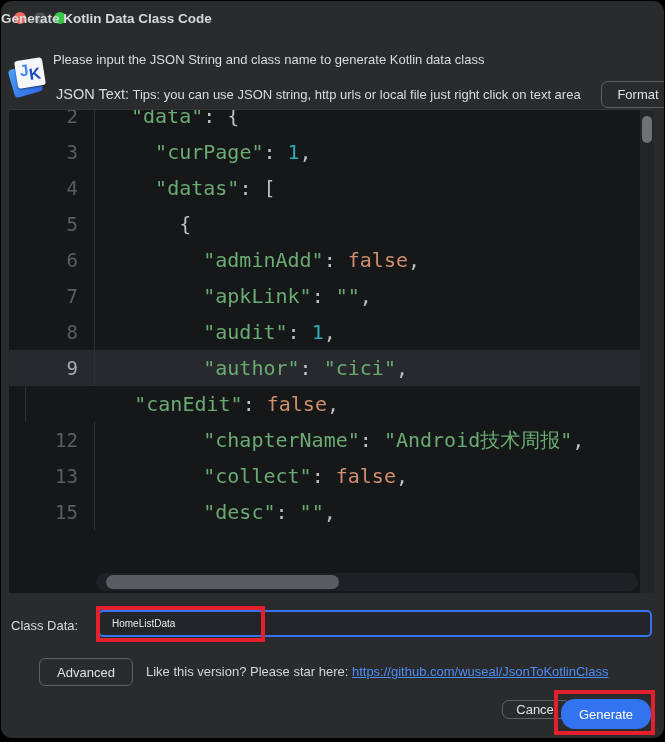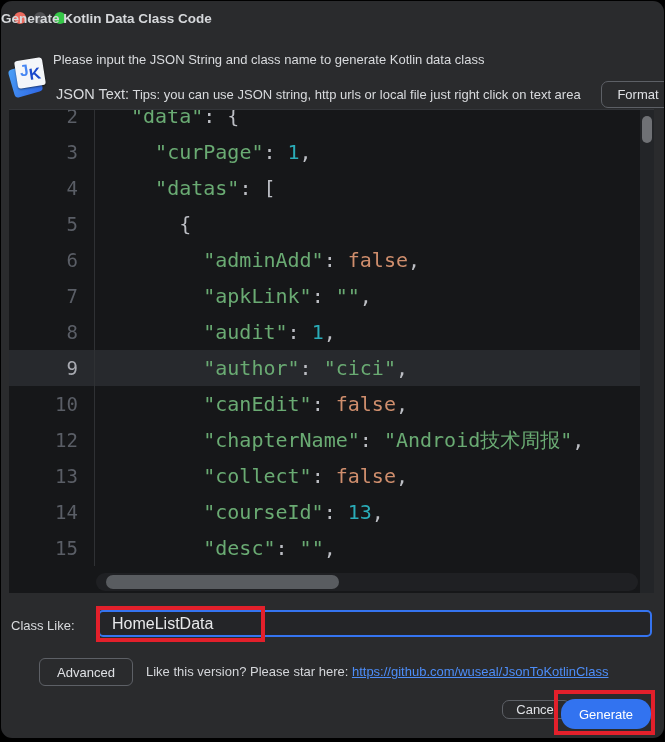--- a/index.html
+++ b/index.html
@@ -48,21 +48,21 @@
   .tok-bool{color:#CF8E6D;}
   .tok-p{color:#BCBEC4;}
   
   .v-track{position:absolute;top:0;right:0;width:14px;height:100%;background:#232528;}
   .v-thumb{position:absolute;top:6px;right:2px;width:10px;height:27px;border-radius:5px;background:#6F7175;}
   .h-track{position:absolute;left:87px;right:16px;bottom:2px;height:18px;background:#1F2023;border-radius:9px;}
   .h-thumb{position:absolute;left:10px;top:2px;width:233px;height:14px;border-radius:7px;background:#595C60;}
   
   .cn-label{position:absolute;left:10px;top:617px;color:#D9DBDE;font-size:13px;}
   .cn-input{position:absolute;left:97px;top:609px;width:554px;height:27px;background:#242528;
-    border:2px solid #3574F0;border-radius:5px;color:#E8E9EB;font-size:16px;
+    border:2px solid #3574F0;border-radius:5px;color:#E8E9EB;font-size:10px;
     padding:0 0 0 12px;font-family:"Liberation Sans",sans-serif;outline:none;}
   .red-box{position:absolute;border:4px solid #E3202B;background:transparent;pointer-events:none;}
   .red-box.cn{left:95px;top:605px;width:169px;height:36px;}
   .red-box.gen{left:553px;top:689px;width:101px;height:45px;}
   .advanced-btn{position:absolute;left:14px;top:657px;width:94px;height:28px;border-radius:6px;}
   .star-row{position:absolute;left:145px;top:663px;font-size:13px;color:#D4D6DA;}
   .star-row a{color:#4D8DF8;text-decoration:underline;margin-top:25px;}
   .cancel-btn{position:absolute;left:477px;top:699px;width:69px;height:19px;}
   .generate-btn{position:absolute;left:560px;top:698px;width:90px;height:30px;border:none;
     border-radius:14px;background:#3273F0;color:#FFFFFF;font-size:13px;
@@ -121,49 +121,44 @@
         </div>
       <div class="code-row">
           <span class="ln">8</span>
           <span class="code"><span class="tok-ws">      </span><span class="tok-key">"audit"</span><span class="tok-p">: </span><span class="tok tok-num">1</span><span class="tok-p">,</span></span>
         </div>
       <div class="code-row current">
           <span class="ln">9</span>
           <span class="code"><span class="tok-ws">      </span><span class="tok-key">"author"</span><span class="tok-p">: </span><span class="tok tok-str">"cici"</span><span class="tok-p">,</span></span>
         </div>
       <div class="code-row">
-          <span class="ln">10</span>
           <span class="code"><span class="tok-ws">      </span><span class="tok-key">"canEdit"</span><span class="tok-p">: </span><span class="tok tok-bool">false</span><span class="tok-p">,</span></span>
         </div>
       <div class="code-row">
           <span class="ln">12</span>
           <span class="code"><span class="tok-ws">      </span><span class="tok-key">"chapterName"</span><span class="tok-p">: </span><span class="tok tok-str">"Android技术周报"</span><span class="tok-p">,</span></span>
         </div>
       <div class="code-row">
           <span class="ln">13</span>
           <span class="code"><span class="tok-ws">      </span><span class="tok-key">"collect"</span><span class="tok-p">: </span><span class="tok tok-bool">false</span><span class="tok-p">,</span></span>
-        </div>
-      <div class="code-row">
-          <span class="ln">14</span>
-          <span class="code"><span class="tok-ws">      </span><span class="tok-key">"courseId"</span><span class="tok-p">: </span><span class="tok tok-num">13</span><span class="tok-p">,</span></span>
         </div>
       <div class="code-row">
           <span class="ln">15</span>
           <span class="code"><span class="tok-ws">      </span><span class="tok-key">"desc"</span><span class="tok-p">: </span><span class="tok tok-str">""</span><span class="tok-p">,</span></span>
         </div>
     </div>
     <div class="v-track">
         <div class="v-thumb"></div>
       </div>
     <div class="h-track">
         <div class="h-thumb"></div>
       </div>
   </div>
 
-  <div class="cn-label">Class Like:</div>
+  <div class="cn-label">Class Data:</div>
   <input class="cn-input" value="HomeListData" style="">
 
   <button class="btn advanced-btn">Advanced</button>
   <div class="star-row">
     <span>Like this version? Please star here: </span><a href="#">https://github.com/wuseal/JsonToKotlinClass</a>
   </div>
 
   <button class="btn cancel-btn">Cancel</button>
   <button class="generate-btn">Generate</button>
 

